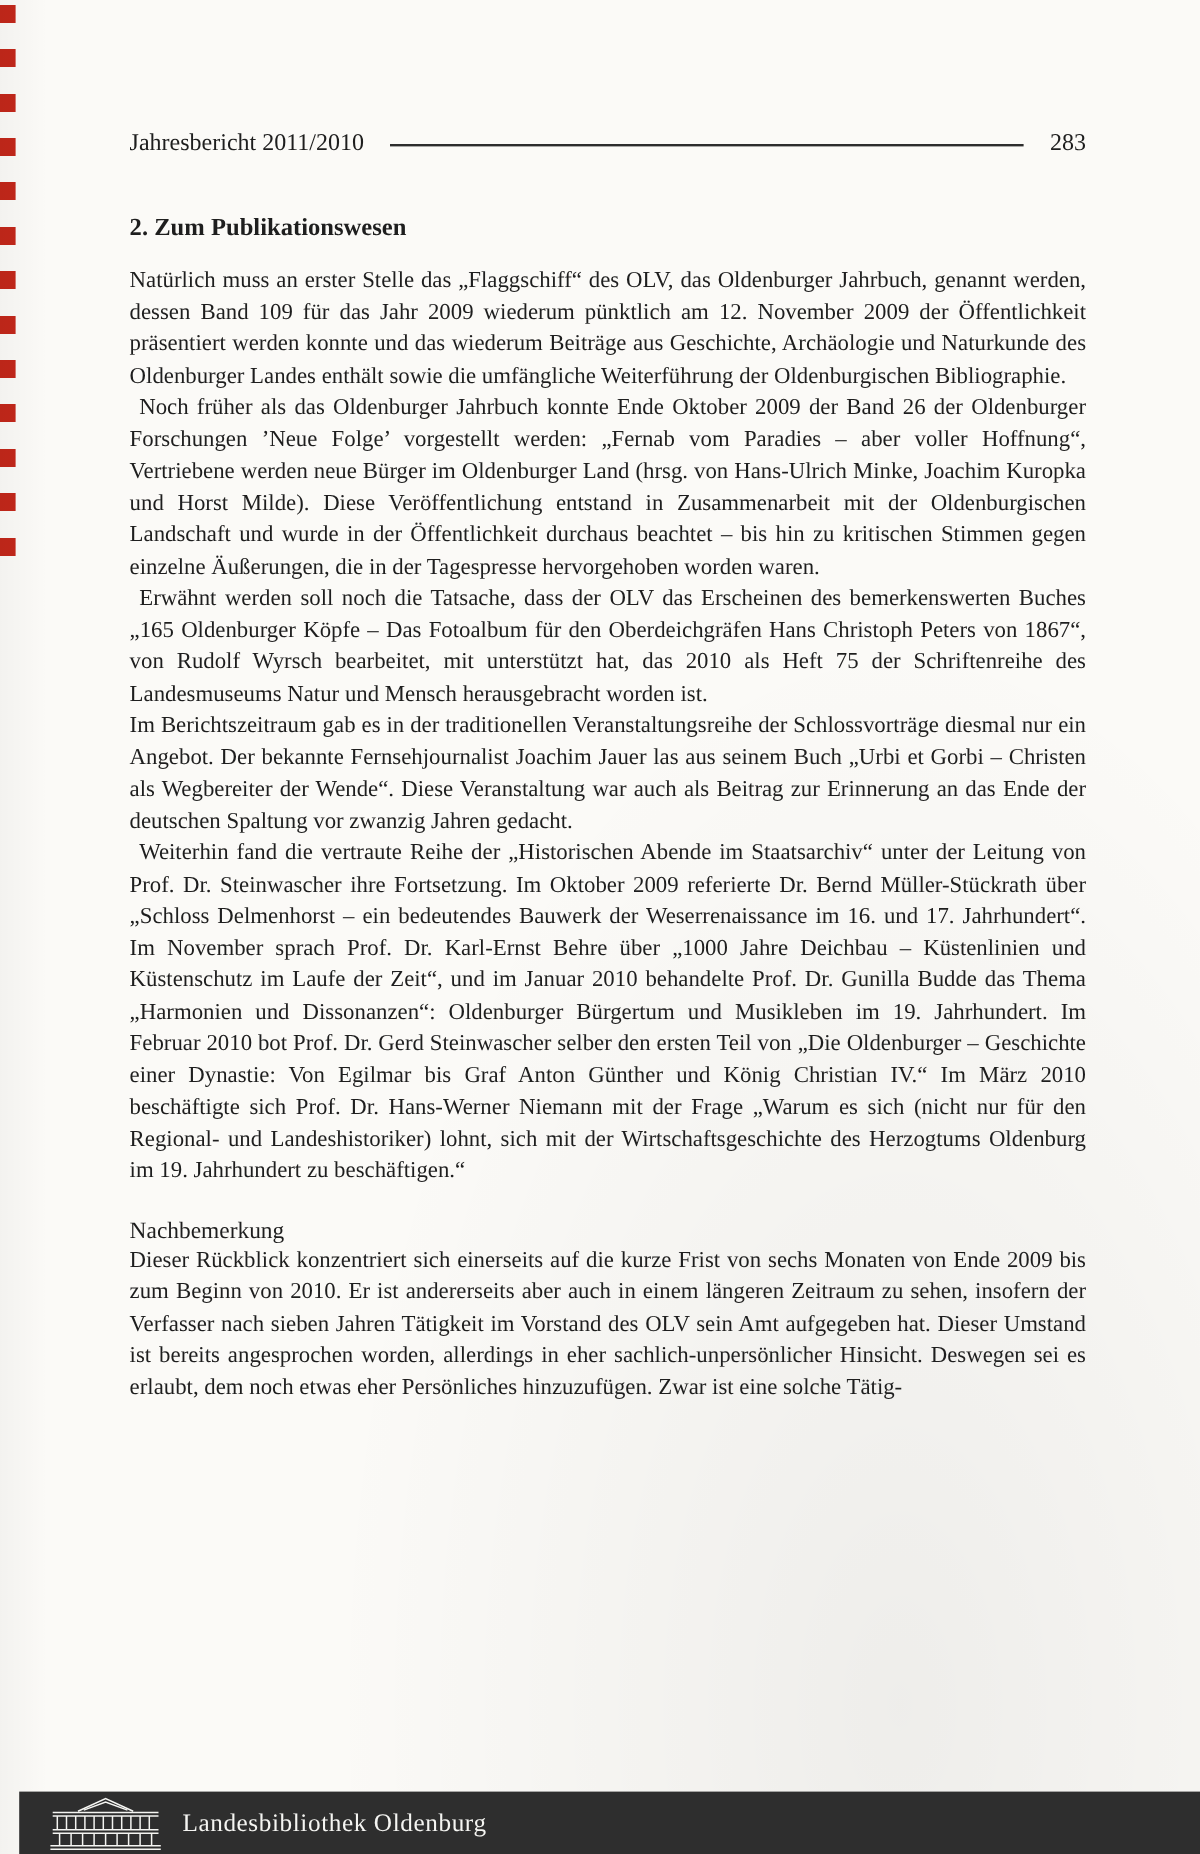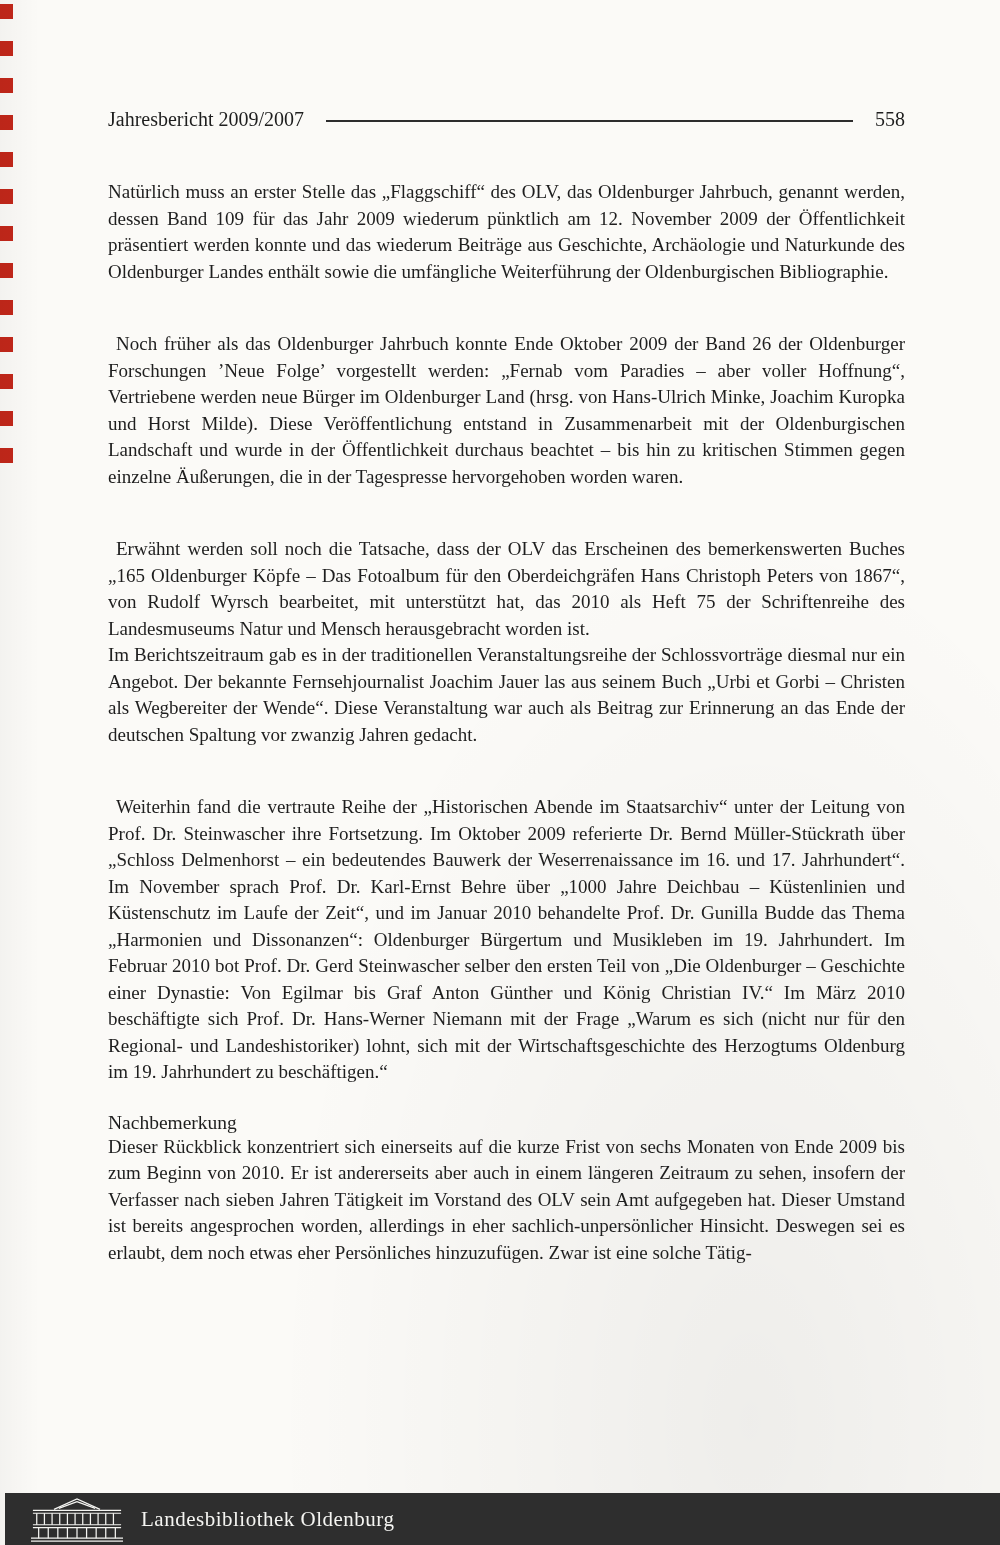--- a/index.html
+++ b/index.html
@@ -77,25 +77,24 @@
   p.body-par {
     font-size: 19px;
     line-height: 26.5px;
     text-align: justify;
     margin: 0;
     hyphens: auto;
     -webkit-hyphens: auto;
   }
   p.body-par.indent {
     text-indent: 8px;
-    margin-top: 46px;
   }
   .footer-bar {
     position: absolute;
-    left: 5px;
+    left: 16px;
     right: 0;
     bottom: 0;
     height: 52px;
     background: #2e2e2e;
     display: flex;
     align-items: center;
     color: #f5f5f2;
   }
   .footer-bar .logo {
     margin-left: 24px;
@@ -111,25 +110,26 @@
 </style>
 </head>
 <body>
 
 <div class="scan-color-marks"></div>
 <div class="scan-shade"></div>
 
 <div class="content">
 
   <div class="page-header">
-    <span class="journal">Jahresbericht 2009/2007</span>
+    <span class="journal">Jahresbericht 2011/2010</span>
     <span class="rule"></span>
-    <span class="pageno">558</span>
+    <span class="pageno">283</span>
   </div>
 
+  <h2 class="section-heading">2. Zum Publikationswesen</h2>
   <p class="body-par">Natürlich muss an erster Stelle das „Flaggschiff“ des OLV, das Oldenburger Jahrbuch, genannt werden, dessen Band 109 für das Jahr 2009 wiederum pünktlich am 12. November 2009 der Öffentlichkeit präsentiert werden konnte und das wiederum Beiträge aus Geschichte, Archäologie und Naturkunde des Oldenburger Landes enthält sowie die umfängliche Weiterführung der Oldenburgischen Bibliographie.</p>
   <p class="body-par indent">Noch früher als das Oldenburger Jahrbuch konnte Ende Oktober 2009 der Band 26 der Oldenburger Forschungen ’Neue Folge’ vorgestellt werden: „Fernab vom Paradies – aber voller Hoffnung“, Vertriebene werden neue Bürger im Oldenburger Land (hrsg. von Hans-Ulrich Minke, Joachim Kuropka und Horst Milde). Diese Veröffentlichung entstand in Zusammenarbeit mit der Oldenburgischen Landschaft und wurde in der Öffentlichkeit durchaus beachtet – bis hin zu kritischen Stimmen gegen einzelne Äußerungen, die in der Tagespresse hervorgehoben worden waren.</p>
   <p class="body-par indent">Erwähnt werden soll noch die Tatsache, dass der OLV das Erscheinen des bemerkenswerten Buches „165 Oldenburger Köpfe – Das Fotoalbum für den Oberdeichgräfen Hans Christoph Peters von 1867“, von Rudolf Wyrsch bearbeitet, mit unterstützt hat, das 2010 als Heft 75 der Schriftenreihe des Landesmuseums Natur und Mensch herausgebracht worden ist.</p>
 
   <p class="body-par">Im Berichtszeitraum gab es in der traditionellen Veranstaltungsreihe der Schlossvorträge diesmal nur ein Angebot. Der bekannte Fernsehjournalist Joachim Jauer las aus seinem Buch „Urbi et Gorbi – Christen als Wegbereiter der Wende“. Diese Veranstaltung war auch als Beitrag zur Erinnerung an das Ende der deutschen Spaltung vor zwanzig Jahren gedacht.</p>
   <p class="body-par indent">Weiterhin fand die vertraute Reihe der „Historischen Abende im Staatsarchiv“ unter der Leitung von Prof. Dr. Steinwascher ihre Fortsetzung. Im Oktober 2009 referierte Dr. Bernd Müller-Stückrath über „Schloss Delmenhorst – ein bedeutendes Bauwerk der Weserrenaissance im 16. und 17. Jahrhundert“. Im November sprach Prof. Dr. Karl-Ernst Behre über „1000 Jahre Deichbau – Küstenlinien und Küstenschutz im Laufe der Zeit“, und im Januar 2010 behandelte Prof. Dr. Gunilla Budde das Thema „Harmonien und Dissonanzen“: Oldenburger Bürgertum und Musikleben im 19. Jahrhundert. Im Februar 2010 bot Prof. Dr. Gerd Steinwascher selber den ersten Teil von „Die Oldenburger – Geschichte einer Dynastie: Von Egilmar bis Graf Anton Günther und König Christian IV.“ Im März 2010 beschäftigte sich Prof. Dr. Hans-Werner Niemann mit der Frage „Warum es sich (nicht nur für den Regional- und Landeshistoriker) lohnt, sich mit der Wirtschaftsgeschichte des Herzogtums Oldenburg im 19. Jahrhundert zu beschäftigen.“</p>
 
   <div class="subheading">Nachbemerkung</div>
   <p class="body-par">Dieser Rückblick konzentriert sich einerseits auf die kurze Frist von sechs Monaten von Ende 2009 bis zum Beginn von 2010. Er ist andererseits aber auch in einem längeren Zeitraum zu sehen, insofern der Verfasser nach sieben Jahren Tätigkeit im Vorstand des OLV sein Amt aufgegeben hat. Dieser Umstand ist bereits angesprochen worden, allerdings in eher sachlich-unpersönlicher Hinsicht. Deswegen sei es erlaubt, dem noch etwas eher Persönliches hinzuzufügen. Zwar ist eine solche Tätig-</p>
 

